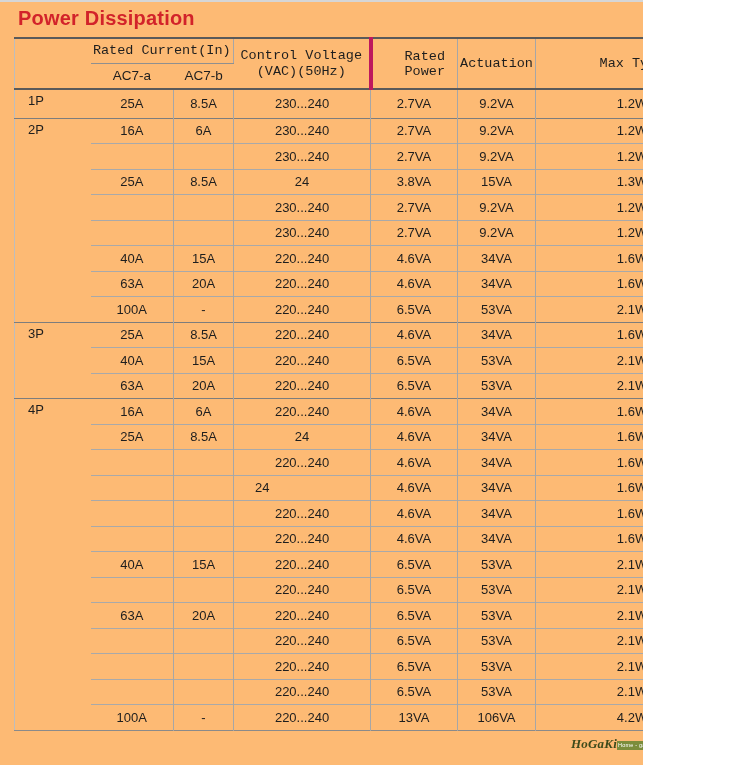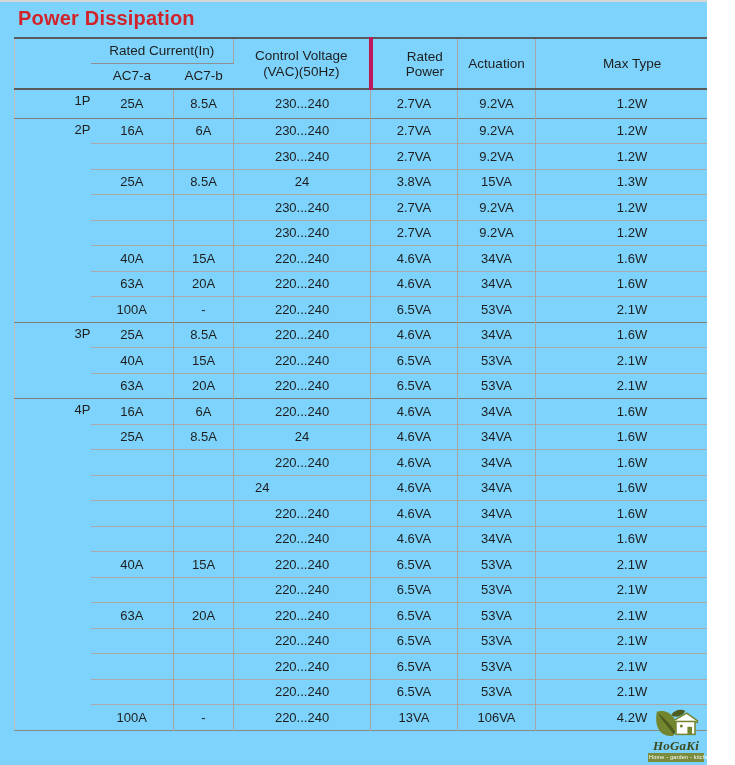--- a/index.html
+++ b/index.html
@@ -1,17 +1,17 @@
 <!DOCTYPE html>
 <html><head>
 <meta charset="utf-8">
 <style>
   html,body { margin:0; padding:0; background:#fff; }
   .page {
-    position:relative; width:707px; height:765px; background:#7dd3fc;
+    position:relative; width:643px; height:765px; background:#fdba74;
     font-family:"Liberation Sans", sans-serif; color:#1e1e1e; overflow:hidden;
   }
   .top-rule { position:absolute; top:0; left:0; width:735px; height:2px; background:#d6d6d6; }
   .page-title {
     margin:7px 0 0 18px; font-size:20px; font-weight:bold; letter-spacing:0.2px;
     color:#d2232a; line-height:23px;
   }
   .subtitle-band {
     margin:7px 7px 0 10px; height:29px; background:#efefef;
     display:flex; align-items:center; padding-left:7px;
@@ -21,37 +21,37 @@
 
   table.spec {
     margin:7px 0 0 14px; width:714px; border-collapse:collapse; table-layout:fixed;
     border-top:2px solid #5a5a5a;
     border-bottom:1px solid #8a8a8a;
     border-left:1px solid #bdbdbd;
     border-right:1px solid #c6c6c6;
   }
   thead { border-bottom:2px solid #5a5a5a; }
   thead th { font-weight:normal; font-size:13.5px; color:#1e1e1e; padding:0; text-align:center; }
-  thead tr.h1 { height:25px; }
+  thead tr.h1 { height:25px;font-family:Liberation Mono, monospace; }
   thead tr.h2 { height:26px; }
   th.th-rc { border-bottom:1px solid #8f8f8f; border-right:1px solid #a6a6a6; }
   th.th-cv { border-right:4px solid #be185d; line-height:16px; }
   th.th-rp { border-right:1px solid #a6a6a6;padding-left:20px; }
   th.th-act { border-right:1px solid #a6a6a6; }
 
   tbody { border-top:1px solid #7d7d7d; }
   tbody td { height:24.5px; padding:0; font-size:13px; text-align:center; color:#1e1e1e; }
-  td.type-cell { text-align:right; vertical-align:top; padding:3px 0 0 7px; }
+  td.type-cell { text-align:left; vertical-align:top; padding:3px 0 0 13px; }
   td.c-a, td.c-b, td.c-v, td.c-r, td.c-act { border-right:1px solid #a6a6a6; }
   td.bt { border-top:1px solid #a9a9a9; }
   td.v-left { text-align:left; padding-left:21px; }
 
   .logo {
-    position:absolute; right:1px; bottom:3px; width:60px;
-    display:flex; flex-direction:column; align-items:center; background:transparent;
+    position:absolute; right:12px; bottom:3px; width:60px;
+    display:flex; flex-direction:row; align-items:center; background:transparent;
   }
   .logo-name {
     font-family:"Liberation Serif", serif; font-weight:bold; font-style:italic;
     font-size:13px; color:#3d4a1b; line-height:13px; margin-top:-3px; letter-spacing:0.2px;
   }
   .logo-banner {
     margin-top:1px; width:56px; box-sizing:border-box; background:#7b8d3c; color:#ffffff;
     font-size:5.5px; line-height:7px; text-align:center; letter-spacing:0.2px; white-space:nowrap;
     padding:1px 1px;
   }

